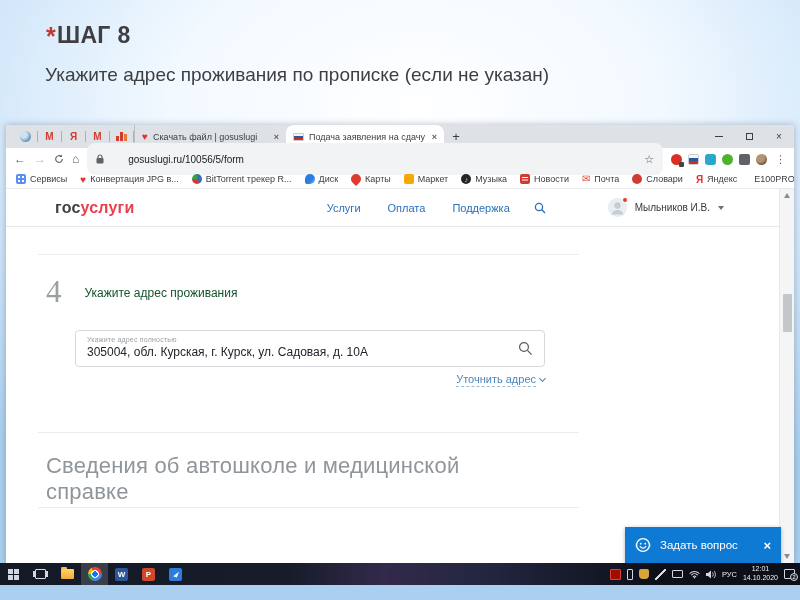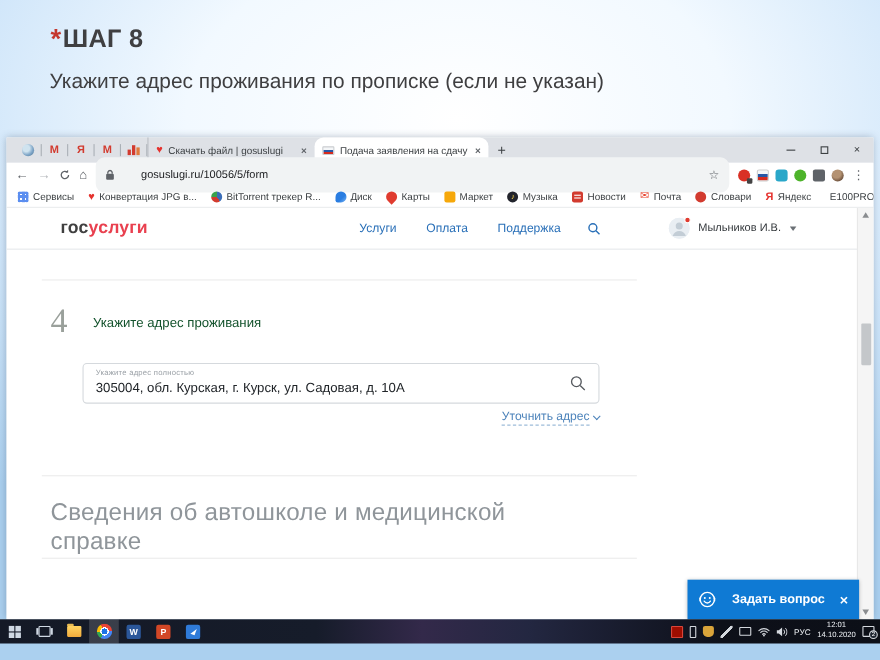--- a/index.html
+++ b/index.html
@@ -102,21 +102,21 @@
   .l3{margin-top:1px}
 
   
   .sbar{position:absolute;right:0;top:0;bottom:0;width:15px;background:#f5f5f5;border-left:1px solid #e8e8e8;display:flex;flex-direction:column;align-items:center}
   .sb-up{margin-top:4px;width:0;height:0;border-left:3.5px solid transparent;border-right:3.5px solid transparent;border-bottom:5px solid #8a8d90}
   .sb-dn{margin-top:auto;margin-bottom:4px;width:0;height:0;border-left:3.5px solid transparent;border-right:3.5px solid transparent;border-top:5px solid #8a8d90}
   .sb-thumb{position:absolute;top:105px;left:3px;width:9px;height:38px;background:#c4c7ca;border-radius:1px}
 
   
   .chat{position:absolute;left:625px;top:527px;width:156px;height:36px;background:#0f7ad4;display:flex;align-items:center;padding:0 10px 0 9px;gap:8px;color:#fff;z-index:5;box-shadow:0 1px 4px rgba(0,0,0,.3)}
-  .chat .lbl{font-size:11.5px;font-weight:bold;flex:1;text-align:center;white-space:nowrap}
+  .chat .lbl{font-size:11.5px;font-weight:normal;flex:1;text-align:left;white-space:nowrap}
   .chat .x{font-size:13px;font-weight:bold;line-height:1}
 
   
   .taskbar{position:absolute;left:0;top:563px;width:800px;height:22px;z-index:6;display:flex;align-items:center;
     background:linear-gradient(90deg,#141926 0%,#161c2a 36%,#33294a 48%,#232741 60%,#0d1019 82%,#0c0f17 100%)}
   .tb-app{width:27px;height:22px;display:flex;align-items:center;justify-content:center;flex:none}
   .tb-app.active{background:rgba(255,255,255,.16)}
   .win-logo{width:11px;height:11px;background:
     linear-gradient(#cfd8e3,#cfd8e3) 0 0/5px 5px no-repeat,
     linear-gradient(#cfd8e3,#cfd8e3) 6px 0/5px 5px no-repeat,

